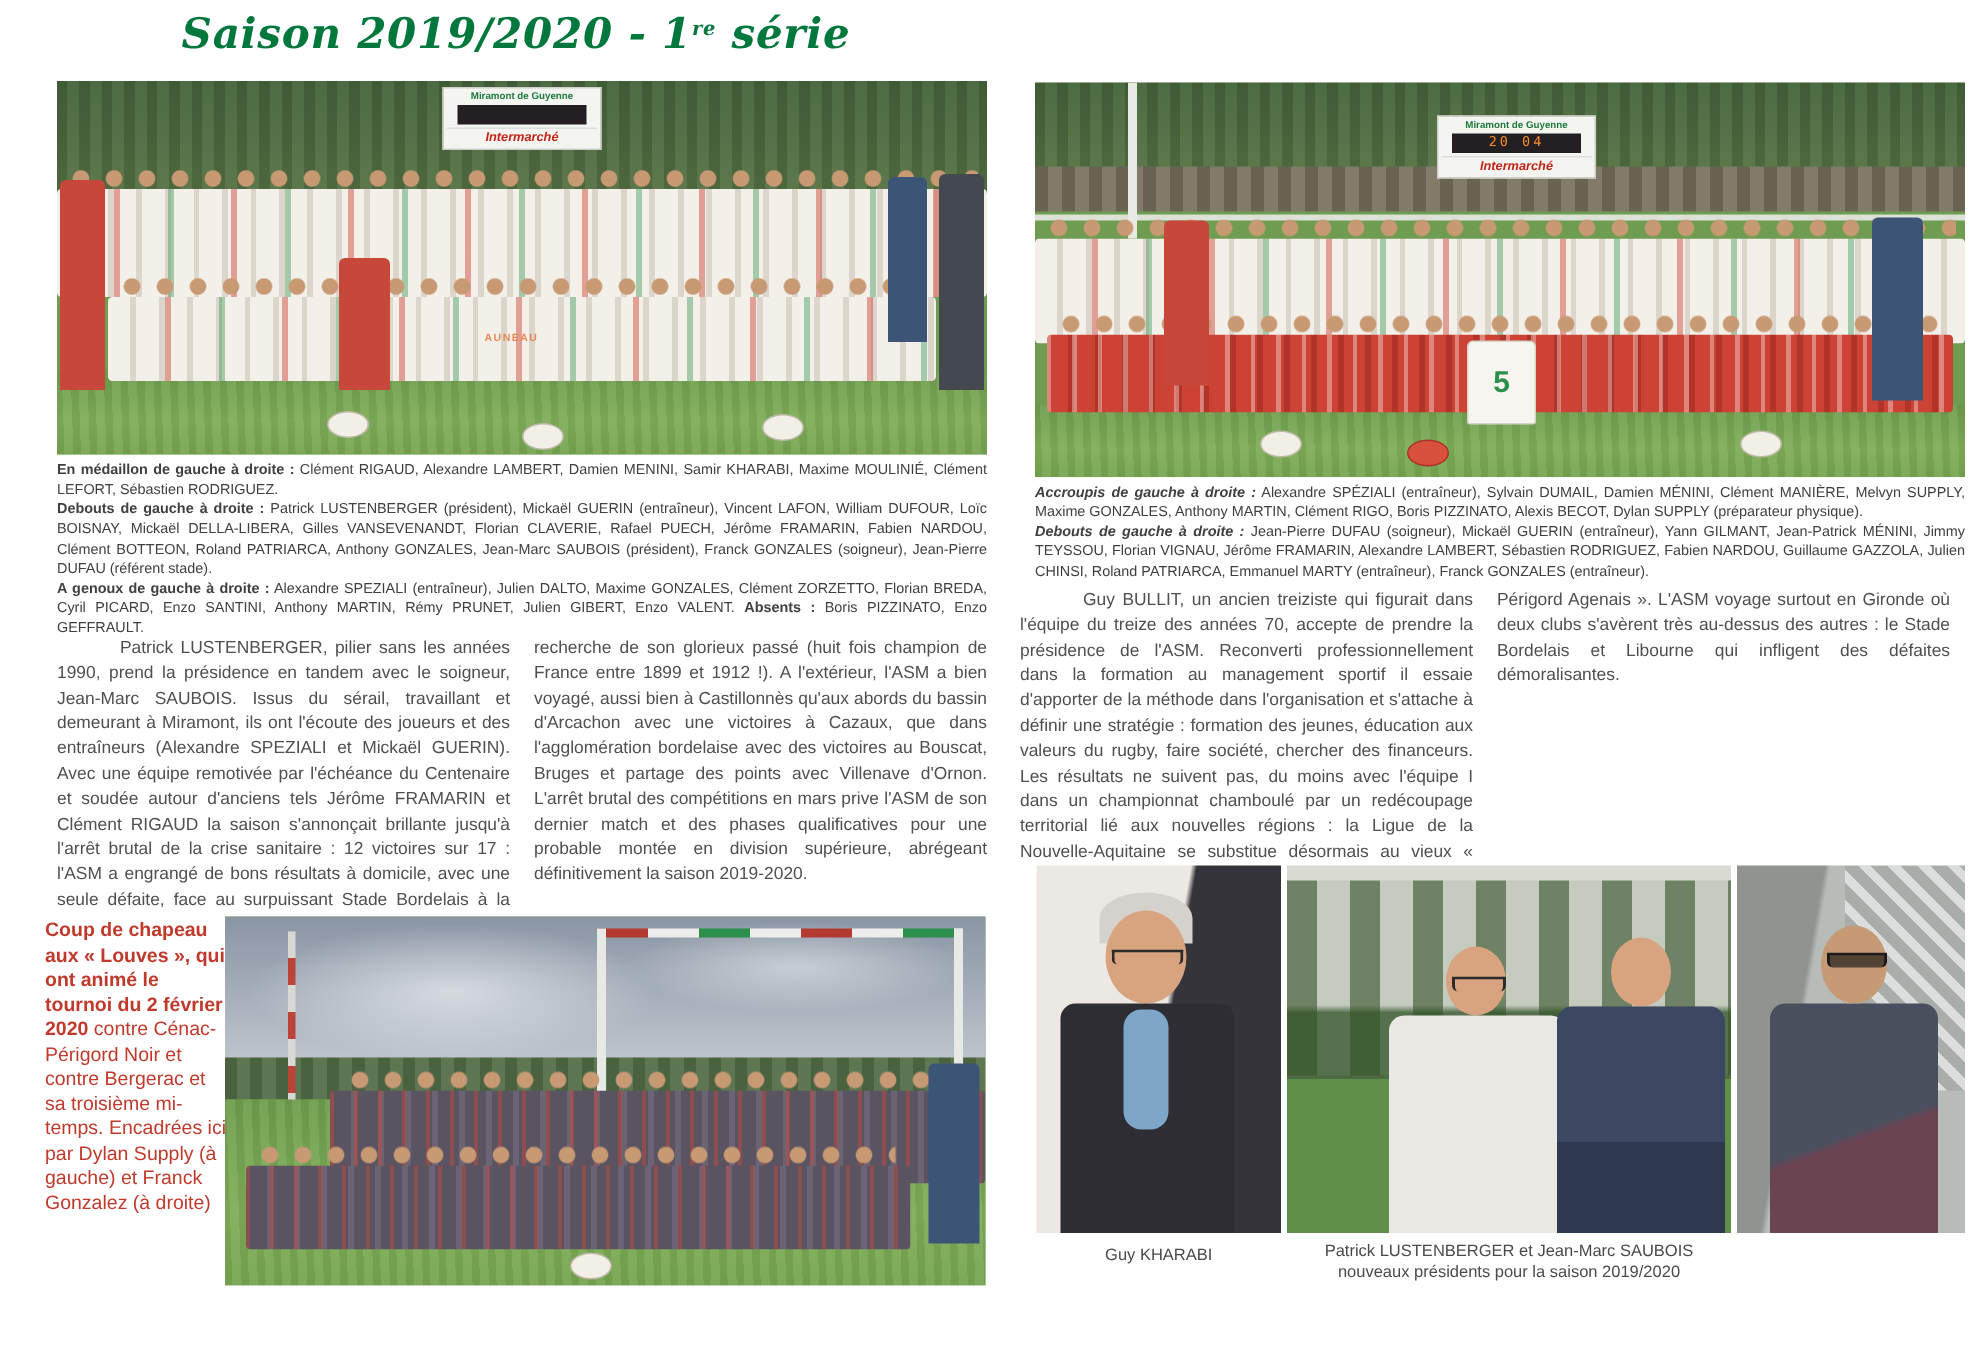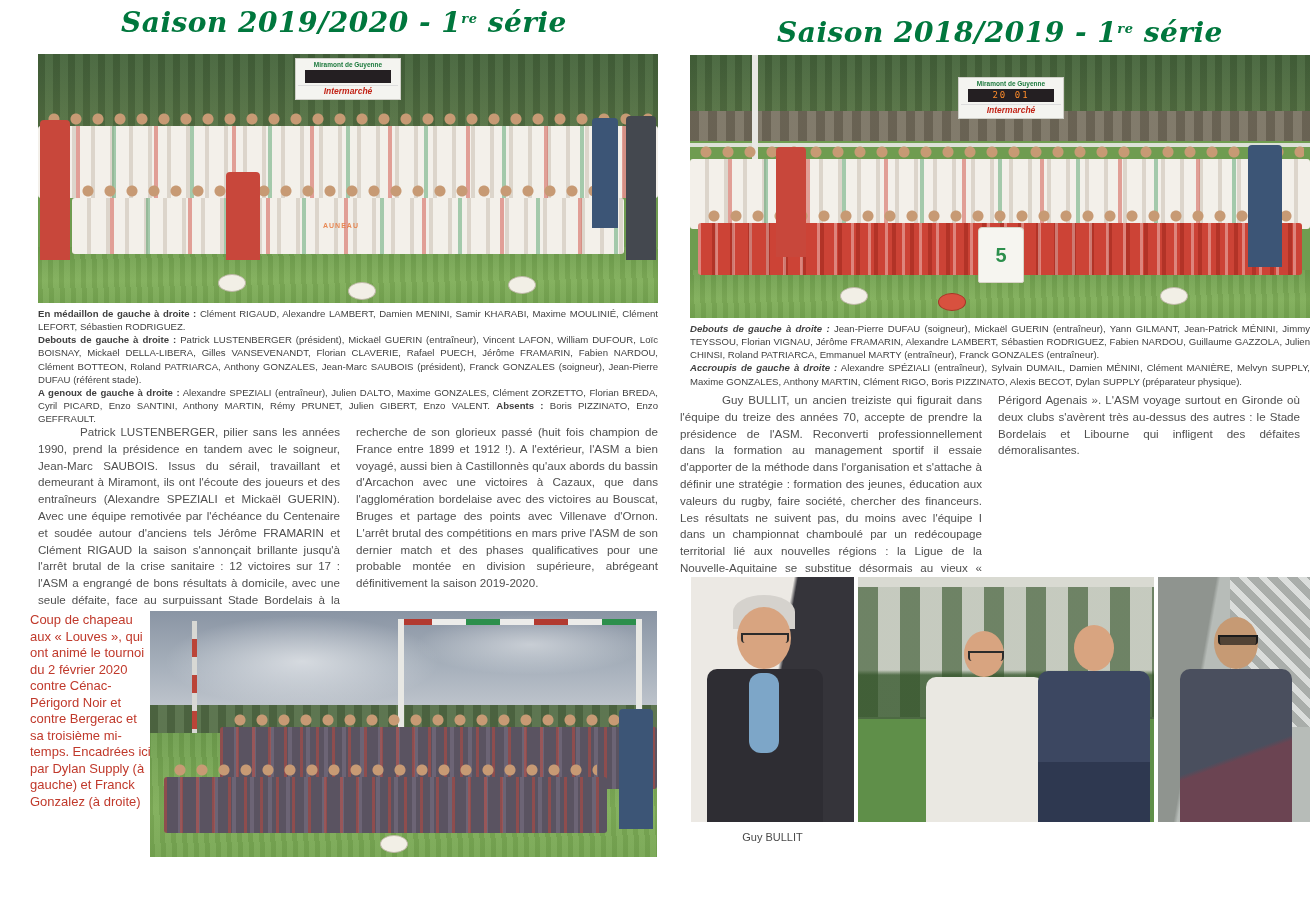--- a/index.html
+++ b/index.html
@@ -20,21 +20,21 @@
   .cap-label{font-weight:bold;}
   .cap-label.ital{font-style:italic;}
 
   
   .article{position:absolute;width:620px;column-count:2;column-gap:16px;column-fill:auto;
     font-size:11.6px;line-height:1.45;text-align:justify;color:#4f4f4f;}
   .article p{margin:0;text-indent:42px;}
 
   
   .note{position:absolute;width:121px;font-size:13px;line-height:1.27;color:#c0392b;}
-  .note .nb{font-weight:normal;}
+  .note .nb{font-weight:bold;}
 
   
   .page-num{position:absolute;text-align:center;font-size:11px;color:#4a4a4a;}
 
   
   .photo{position:absolute;overflow:hidden;background:#6f9c50;}
 
   
   .ph-trees{position:absolute;left:0;right:0;top:0;
     background:linear-gradient(180deg,#46653c,#557244 70%,#5f7d4a);}
@@ -170,23 +170,20 @@
       <div class="ph-heads" style="top:150px;left:20px;right:60px;"></div>
       <div class="ph-row jerseys-dark" style="top:166px;height:56px;left:14px;right:50px;"></div>
       <div class="staff-navy" style="right:4px;top:98px;width:34px;height:120px;"></div>
       <div class="ball" style="left:230px;top:224px;"></div>
     </div>
 
     <div class="page-num" style="left:30px;top:860px;width:628px;">- 8 -</div>
   </section>
 
   <section class="abs" style="left:660px;top:0;width:656px;height:900px;">
-    <h1 class="page-title" style="left:30px;top:16px;width:620px;">
-      <span>Saison 2018/2019 - 1</span><sup>re</sup><span> série</span>
-    </h1>
 
     <div class="photo" style="left:30px;top:55px;width:620px;height:263px;">
       <div class="ph-trees" style="height:80px;"></div>
       <div class="ph-wall" style="top:56px;height:30px;"></div>
       <div class="ph-barrier" style="top:88px;"></div>
       <div class="ph-grass" style="height:48px;"></div>
       <div class="goal-post" style="left:62px;top:0;height:104px;"></div>
       <div class="ph-heads" style="top:88px;"></div>
       <div class="ph-row jerseys-white" style="top:104px;height:70px;"></div>
       <div class="ph-heads" style="top:152px;left:14px;right:14px;"></div>
@@ -194,28 +191,28 @@
       <div class="staff-red" style="left:86px;top:92px;width:30px;height:110px;"></div>
       <div class="staff-navy" style="right:28px;top:90px;width:34px;height:122px;"></div>
       <div class="jersey5" style="left:288px;top:172px;">
         <span>5</span>
       </div>
       <div class="ball" style="left:150px;top:232px;"></div>
       <div class="ball" style="left:248px;top:238px;background:#d8513f;border-color:#a53527;"></div>
       <div class="ball" style="left:470px;top:232px;"></div>
       <div class="scoreboard" style="left:268px;top:22px;">
         <div class="sb-title">Miramont de Guyenne</div>
-        <div class="sb-panel">20 01</div>
+        <div class="sb-panel">20 04</div>
         <div class="sb-brand">Intermarché</div>
       </div>
     </div>
 
     <div class="photo-caption" style="left:30px;top:322px;">
+      <p><span class="cap-label ital">Accroupis de gauche à droite :</span> <span>Alexandre SPÉZIALI (entraîneur), Sylvain DUMAIL, Damien MÉNINI, Clément MANIÈRE, Melvyn SUPPLY, Maxime GONZALES, Anthony MARTIN, Clément RIGO, Boris PIZZINATO, Alexis BECOT, Dylan SUPPLY (préparateur physique).</span></p>
       <p><span class="cap-label ital">Debouts de gauche à droite :</span> <span>Jean-Pierre DUFAU (soigneur), Mickaël GUERIN (entraîneur), Yann GILMANT, Jean-Patrick MÉNINI, Jimmy TEYSSOU, Florian VIGNAU, Jérôme FRAMARIN, Alexandre LAMBERT, Sébastien RODRIGUEZ, Fabien NARDOU, Guillaume GAZZOLA, Julien CHINSI, Roland PATRIARCA, Emmanuel MARTY (entraîneur), Franck GONZALES (entraîneur).</span></p>
-      <p><span class="cap-label ital">Accroupis de gauche à droite :</span> <span>Alexandre SPÉZIALI (entraîneur), Sylvain DUMAIL, Damien MÉNINI, Clément MANIÈRE, Melvyn SUPPLY, Maxime GONZALES, Anthony MARTIN, Clément RIGO, Boris PIZZINATO, Alexis BECOT, Dylan SUPPLY (préparateur physique).</span></p>
     </div>
 
     <div class="article" style="left:20px;top:392px;height:186px;">
       <p>Guy BULLIT, un ancien treiziste qui figurait dans l'équipe du treize des années 70, accepte de prendre la présidence de l'ASM. Reconverti professionnellement dans la formation au management sportif il essaie d'apporter de la méthode dans l'organisation et s'attache à définir une stratégie : formation des jeunes, éducation aux valeurs du rugby, faire société, chercher des financeurs. Les résultats ne suivent pas, du moins avec l'équipe I dans un championnat chamboulé par un redécoupage territorial lié aux nouvelles régions : la Ligue de la Nouvelle-Aquitaine se substitue désormais au vieux « Périgord Agenais ». L'ASM voyage surtout en Gironde où deux clubs s'avèrent très au-dessus des autres : le Stade Bordelais et Libourne qui infligent des défaites démoralisantes.</p>
     </div>
 
     <div class="fig" style="left:31px;top:577px;width:163px;height:245px;background:linear-gradient(100deg,#ece9e4 0 50%,#35343a 52%);">
       <div class="hair" style="left:42px;top:18px;width:62px;height:34px;"></div>
       <div class="head" style="left:46px;top:30px;width:54px;height:62px;"></div>
       <div class="glasses" style="left:50px;top:56px;width:44px;"></div>
@@ -233,21 +230,25 @@
     </div>
 
     <div class="fig" style="left:498px;top:577px;width:152px;height:245px;background:linear-gradient(100deg,#8f948f 0 30%,#b7bcb8 32%);">
       <div class="abs" style="right:0;top:0;width:80px;height:150px;background:repeating-linear-gradient(45deg,rgba(255,255,255,.5) 0 6px,rgba(0,0,0,.08) 6px 14px);"></div>
       <div class="head" style="left:56px;top:40px;width:44px;height:52px;background:#c69a74;"></div>
       <div class="glasses" style="left:60px;top:58px;width:36px;border-color:#1c1c1c;background:rgba(20,20,20,.65);"></div>
       <div class="torso" style="left:22px;top:92px;width:112px;height:153px;background:linear-gradient(160deg,#4a4f5e 0 55%,#6b4452 58%);"></div>
     </div>
 
     <div class="fig-caption" style="left:31px;top:830px;width:163px;">
-      <div>Guy BULLIT</div>
+      <div>Guy KHARABI</div>
+    </div>
+    <div class="fig-caption" style="left:198px;top:827px;width:296px;">
+      <div>Patrick LUSTENBERGER et Jean-Marc SAUBOIS</div>
+      <div>nouveaux présidents pour la saison 2019/2020</div>
     </div>
     <div class="fig-caption" style="left:498px;top:827px;width:152px;margin-top:36px;">
       <div>Jean-Pierre DUFAU</div>
       <div>L'indispensable référent jeunes.</div>
     </div>
 
     <div class="page-num" style="left:30px;top:860px;width:620px;">- 9 -</div>
   </section>
 
   <div class="corner-strip"></div>

